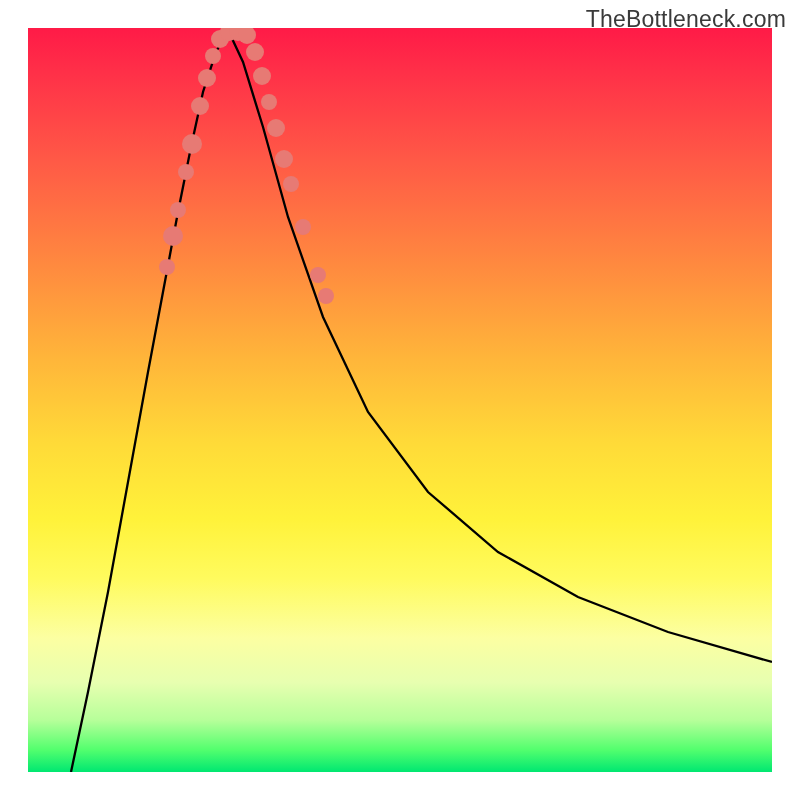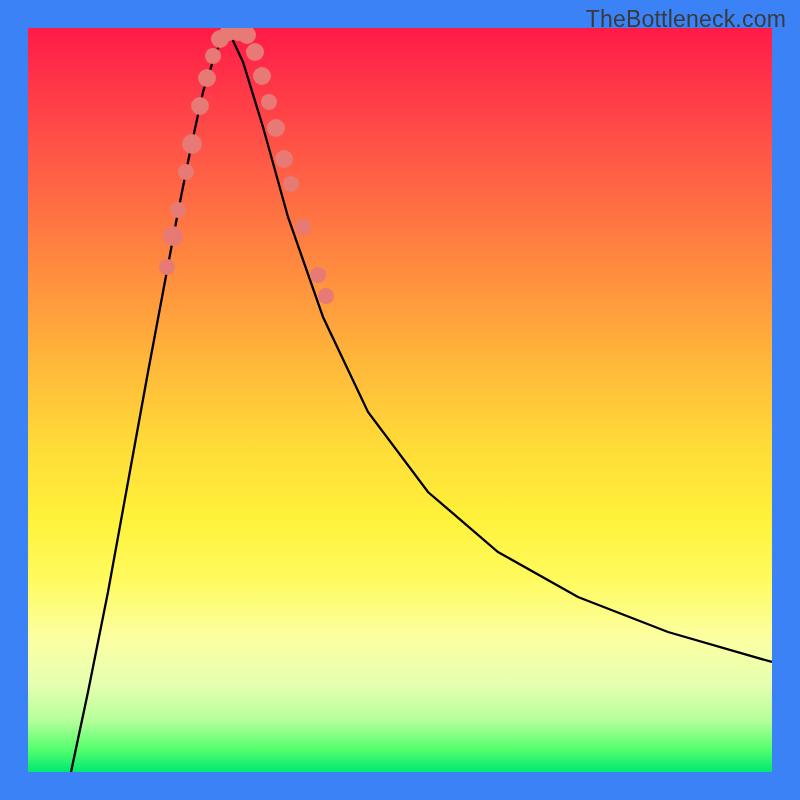--- a/index.html
+++ b/index.html
@@ -10,21 +10,21 @@
     overflow: hidden;
     background: #000;
     font-family: Arial, Helvetica, sans-serif;
   }
   .frame {
     position: absolute;
     left: 0;
     top: 0;
     width: 800px;
     height: 800px;
-    background: #3b82f6;
+    background: #ffffff;
   }
   .plot {
     position: absolute;
     left: 28px;
     top: 28px;
     width: 744px;
     height: 744px;
     background: linear-gradient(
       to bottom,
       #ff1a47 0%,

